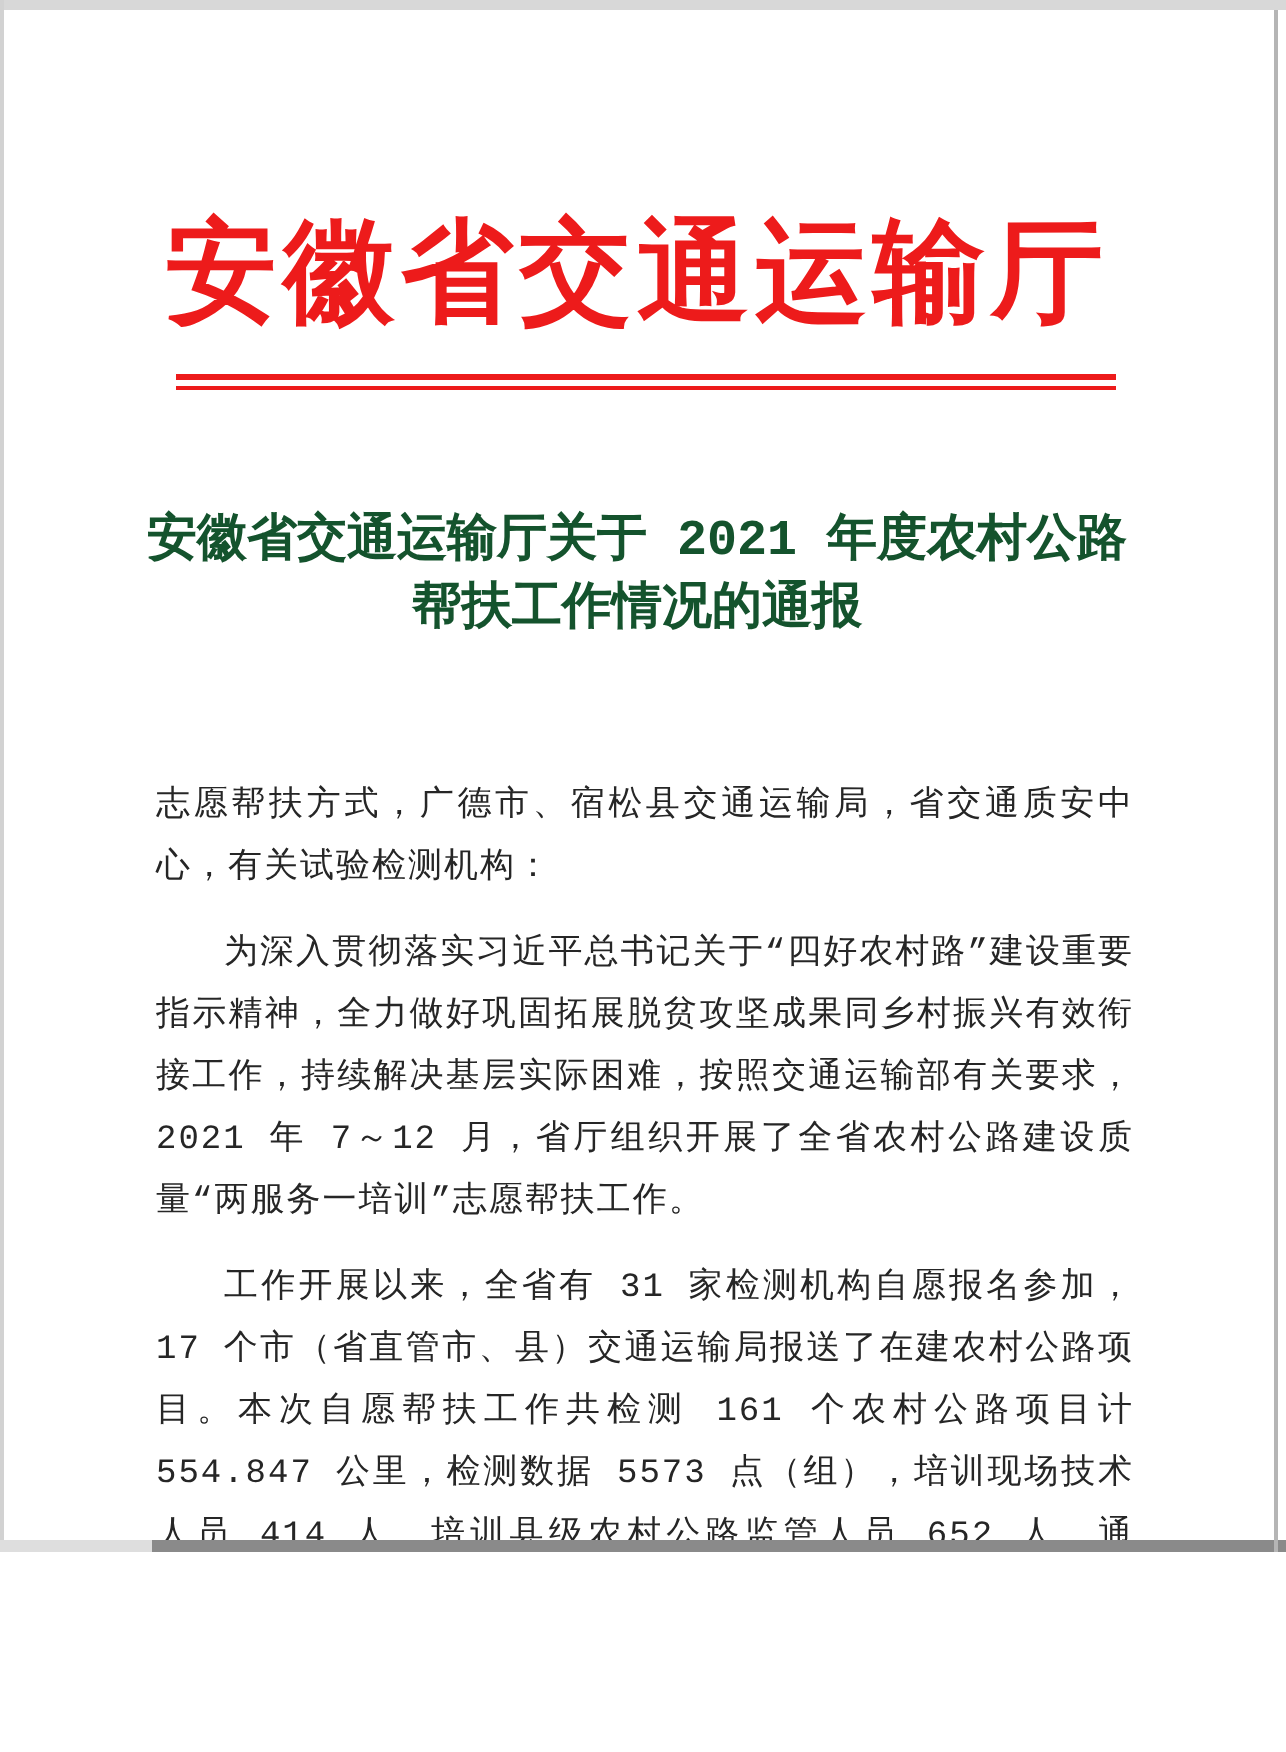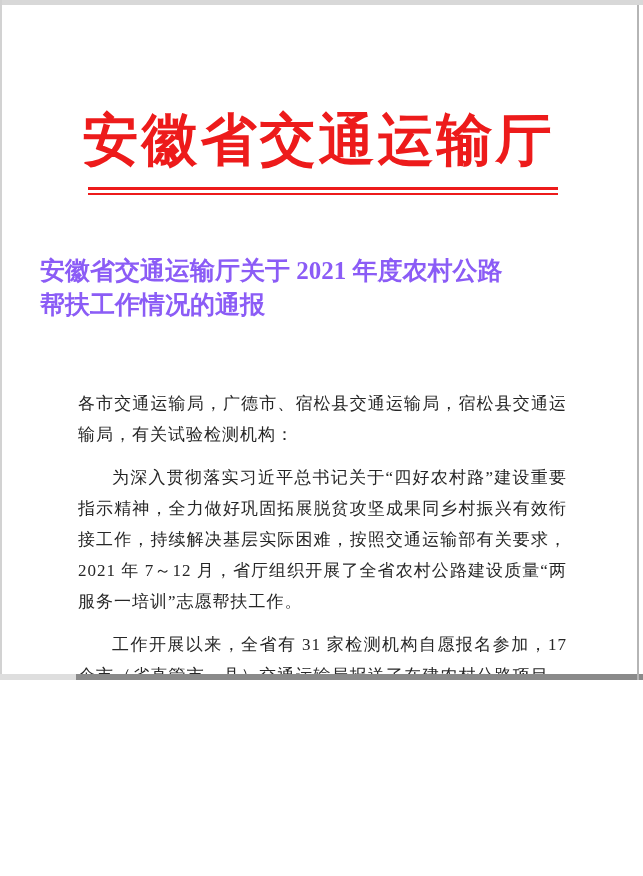--- a/index.html
+++ b/index.html
@@ -1,22 +1,22 @@
 <!DOCTYPE html>
 <html style="--red: #ed1b1b;"><head>
 <meta charset="utf-8">
 <style>
   html, body { margin: 0; padding: 0; background: #ffffff; }
   .screen {
     position: relative;
     width: 643px;
-    height: 680px;
+    height: 776px;
     background: #ffffff;
     overflow: hidden;
-    font-family: Liberation Serif, serif;
+    font-family: Liberation Mono, monospace;
   }
   
   .edge-top {
     position: absolute; top: 0; left: 0; right: 0; height: 5px;
     background: #d8d8d8;
   }
   .edge-left {
     position: absolute; top: 0; left: 0; bottom: 0; width: 2px;
     background: #d2d2d2;
   }
@@ -45,25 +45,25 @@
   }
   .letterhead-rule {
     position: absolute; top: 187px; left: 88px; width: 470px;
     height: 3px;
     border-top: 3px solid var(--red);
     border-bottom: 2px solid var(--red);
   }
   
   .doc-title {
     position: absolute; top: 254px; left: 40px; right: 46px;
-    text-align: left;
+    text-align: center;
     font-weight: bold;
     font-size: 25px;
     line-height: 34px;
-    color: #8b5cf6;
+    color: #14532d;
   }
   
   .doc-body {
     position: absolute; top: 388px; left: 78px; width: 489px;
     font-size: 17px;
     line-height: 31px;
     letter-spacing: 1px;
     text-align: justify;
     color: #262626;
   }
@@ -87,21 +87,21 @@
   <div class="agency-name">安徽省交通运输厅</div>
 
   <div class="letterhead-rule"></div>
 
   <div class="doc-title">
     <div>安徽省交通运输厅关于 2021 年度农村公路</div>
     <div>帮扶工作情况的通报</div>
   </div>
 
   <div class="doc-body">
-    <p>各市交通运输局，广德市、宿松县交通运输局，宿松县交通运输局，有关试验检测机构：</p>
+    <p>志愿帮扶方式，广德市、宿松县交通运输局，省交通质安中心，有关试验检测机构：</p>
     <p class="indent">为深入贯彻落实习近平总书记关于“四好农村路”建设重要指示精神，全力做好巩固拓展脱贫攻坚成果同乡村振兴有效衔接工作，持续解决基层实际困难，按照交通运输部有关要求，2021 年 7～12 月，省厅组织开展了全省农村公路建设质量“两服务一培训”志愿帮扶工作。</p>
     <p class="indent">工作开展以来，全省有 31 家检测机构自愿报名参加，17 个市（省直管市、县）交通运输局报送了在建农村公路项目。本次自愿帮扶工作共检测 161 个农村公路项目计 554.847 公里，检测数据 5573 点（组），培训现场技术人员 414 人，培训县级农村公路监管人员 652 人。通过“两服务一培训”志愿帮扶方式，聚焦农村公路工程建设质量关键指标和监管技术能力，帮助基层提升</p>
   </div>
 
   <div class="footer-rule"></div>
 
   <div class="edge-bottom-light"></div>
   <div class="edge-bottom-dark"></div>
   <div class="edge-right"></div>
 

